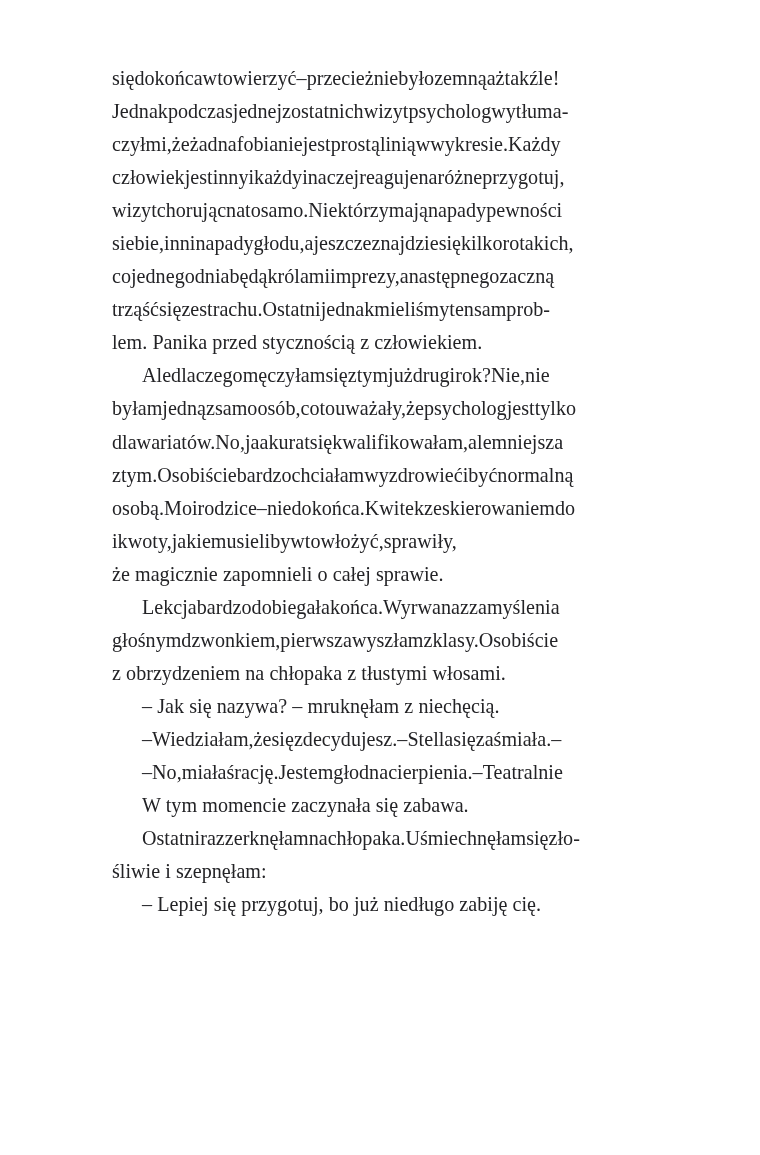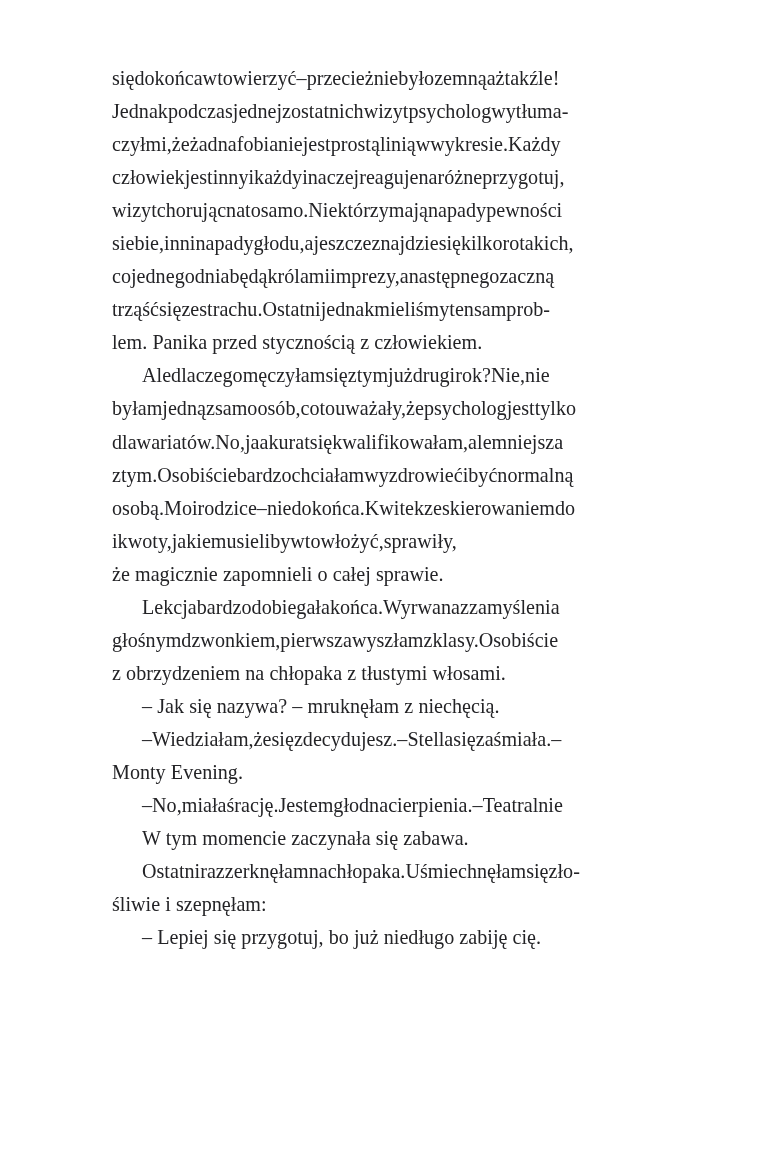--- a/index.html
+++ b/index.html
@@ -267,21 +267,20 @@
           <span class="w">Wiedziałam,</span>
           <span class="w">że</span>
           <span class="w">się</span>
           <span class="w">zdecydujesz.</span>
           <span class="w">–</span>
           <span class="w">Stella</span>
           <span class="w">się</span>
           <span class="w">zaśmiała.</span>
           <span class="w">–</span>
         </span>
-        <span class="line">Monty Evening.</span>
       </p>
       <p class="para">
         <span class="line just indent">
           <span class="w">–</span>
           <span class="w">No,</span>
           <span class="w">miałaś</span>
           <span class="w">rację.</span>
           <span class="w">Jestem</span>
           <span class="w">głodna</span>
           <span class="w">cierpienia.</span>

